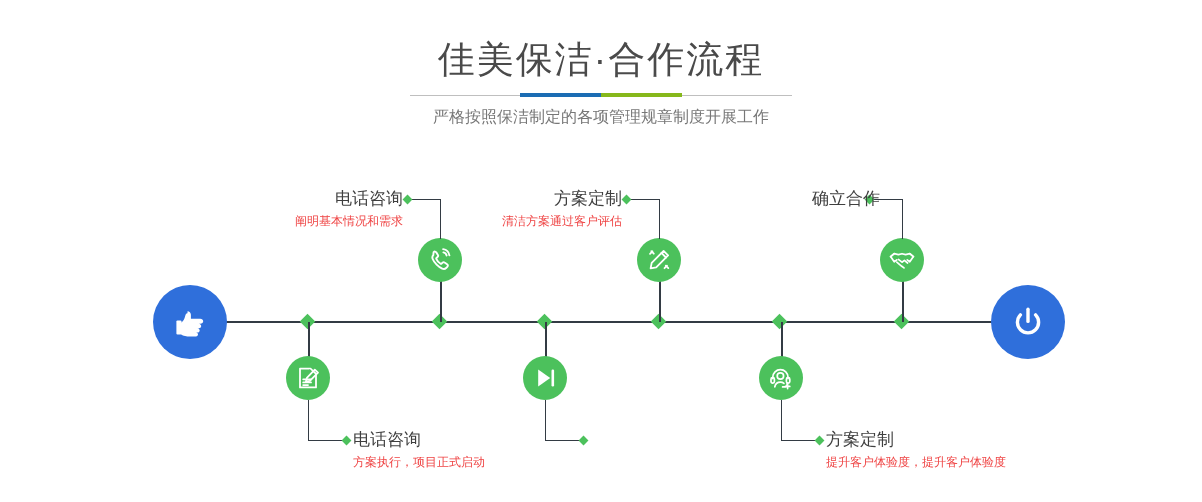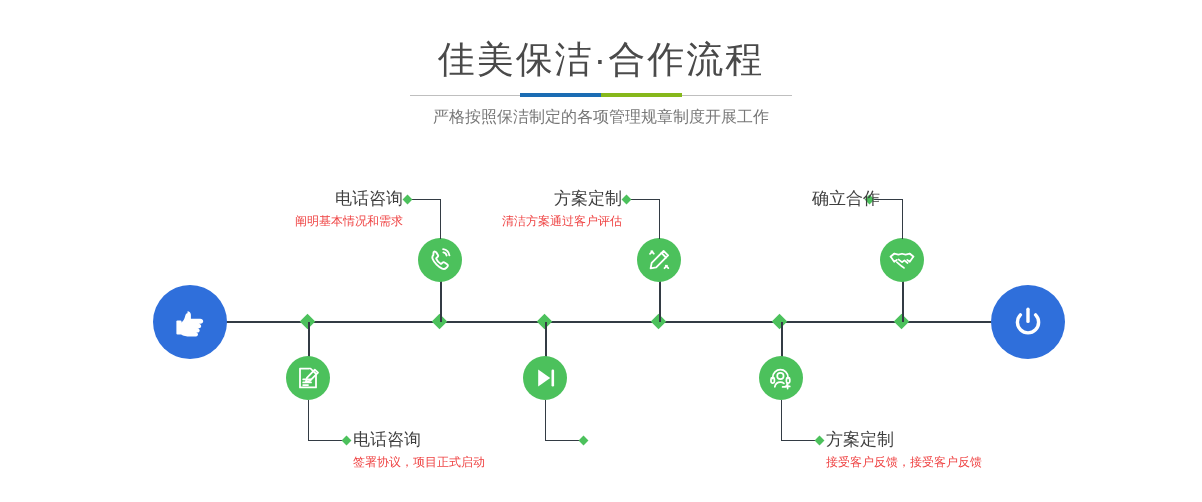--- a/index.html
+++ b/index.html
@@ -270,21 +270,21 @@
         </svg>
       </span>
     </div>
     <div class="elbow">
       <div class="v" style="left:308px; top:250px; height:40px;"></div>
       <div class="h" style="left:308px; top:290px; width:38px;"></div>
       <div class="tip" style="left:343px; top:287px;"></div>
     </div>
     <div class="label bottom" style="left:353px; top:278px; width:330px;">
       <div class="t">电话咨询</div>
-      <div class="d">签署协议，项目正式启动</div>
+      <div class="d">方案执行，项目正式启动</div>
     </div>
 
     <div class="stem" style="left:659px; top:114px; height:58px;"></div>
     <div class="bubble" style="left:637px; top:88px;">
       <span>
         <svg width="28" height="28" viewBox="0 0 28 28">
           <g fill="none" stroke="#ffffff" stroke-width="1.8" stroke-linejoin="round" stroke-linecap="round">
             <path d="M18.6 4.9l4.5 4.5-11.9 11.9-5.6 1.1 1.1-5.6z"></path>
             <line x1="16.5" y1="7" x2="21" y2="11.5"></line>
             <path d="M6.3 5.2l2.5 2.5M5 7.8l2.5-2.5"></path>
@@ -359,17 +359,17 @@
         </svg>
       </span>
     </div>
     <div class="elbow">
       <div class="v" style="left:781px; top:250px; height:40px;"></div>
       <div class="h" style="left:781px; top:290px; width:38px;"></div>
       <div class="tip" style="left:816px; top:287px;"></div>
     </div>
     <div class="label bottom" style="left:826px; top:278px; width:350px;">
       <div class="t">方案定制</div>
-      <div class="d">接受客户反馈，接受客户反馈</div>
+      <div class="d">提升客户体验度，提升客户体验度</div>
     </div>
 
   </div>
 </div>
 
 </body></html>

